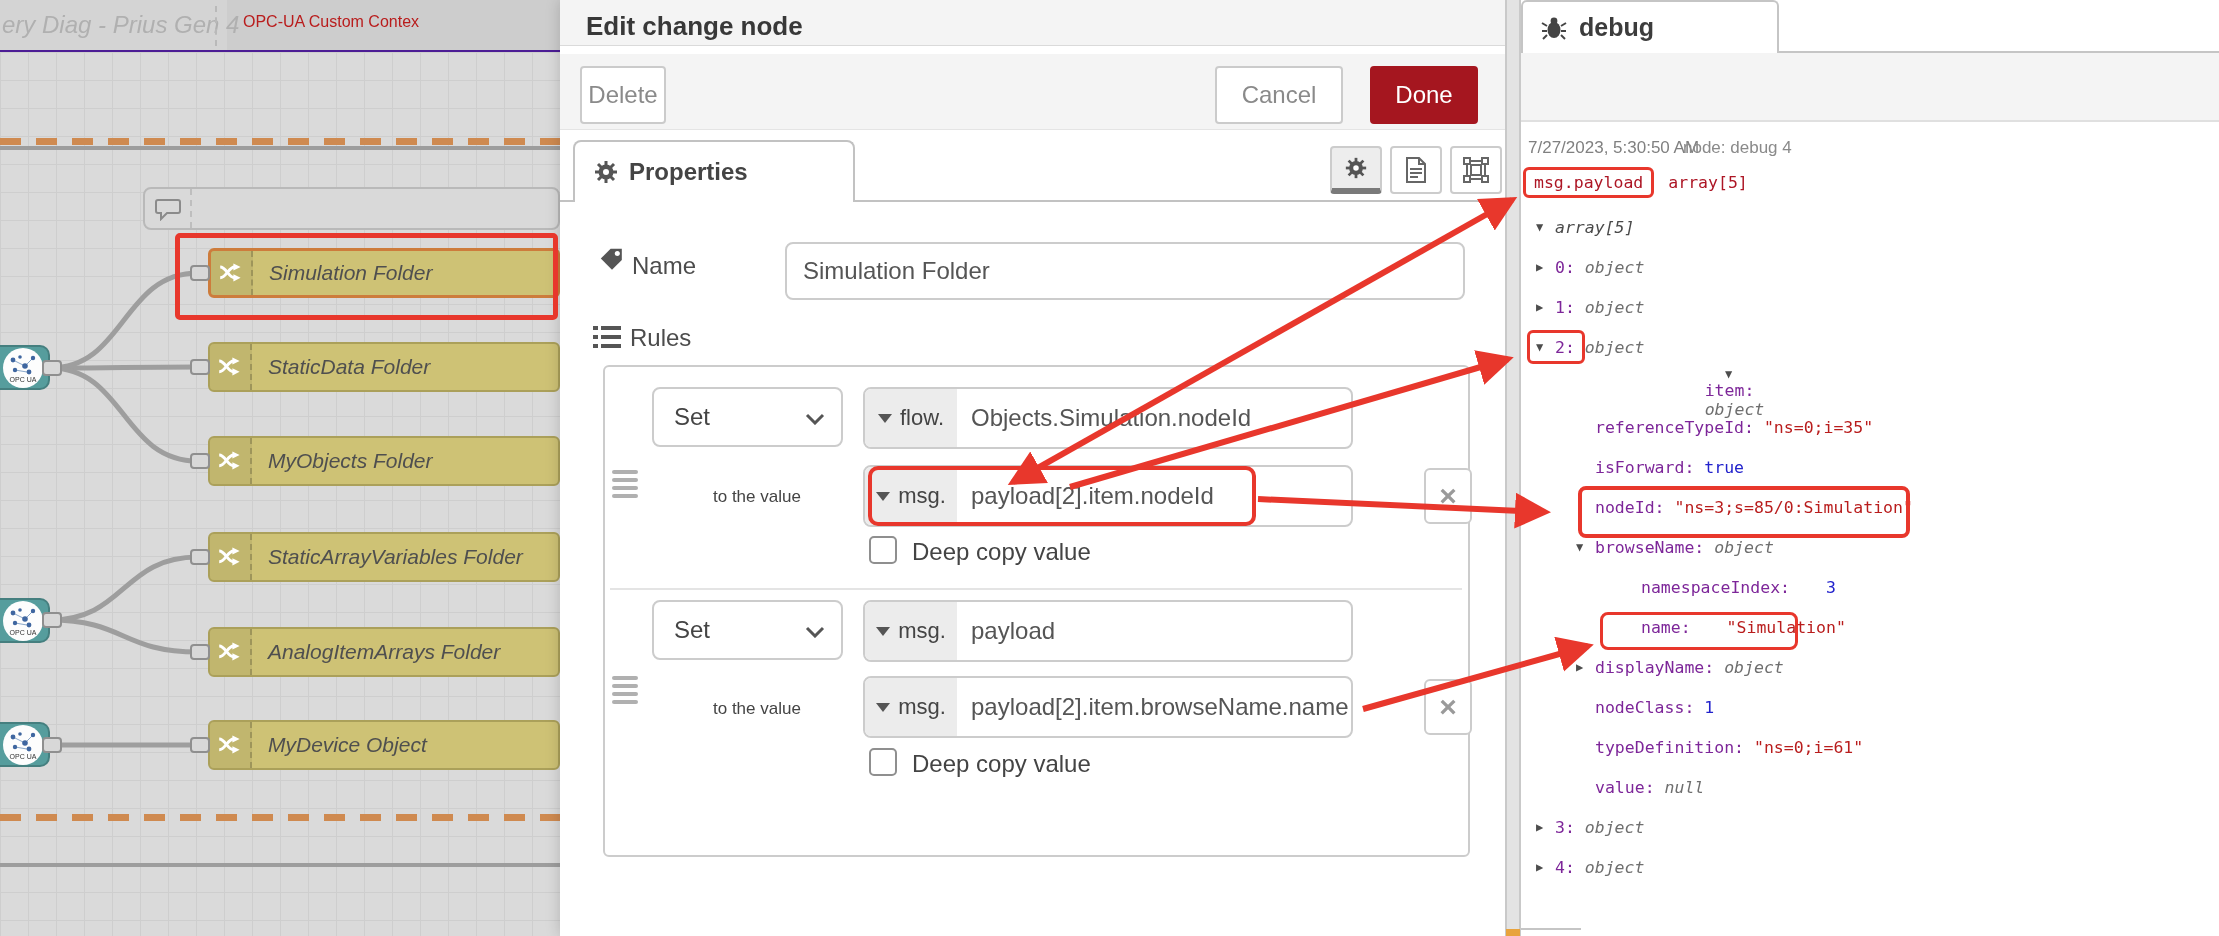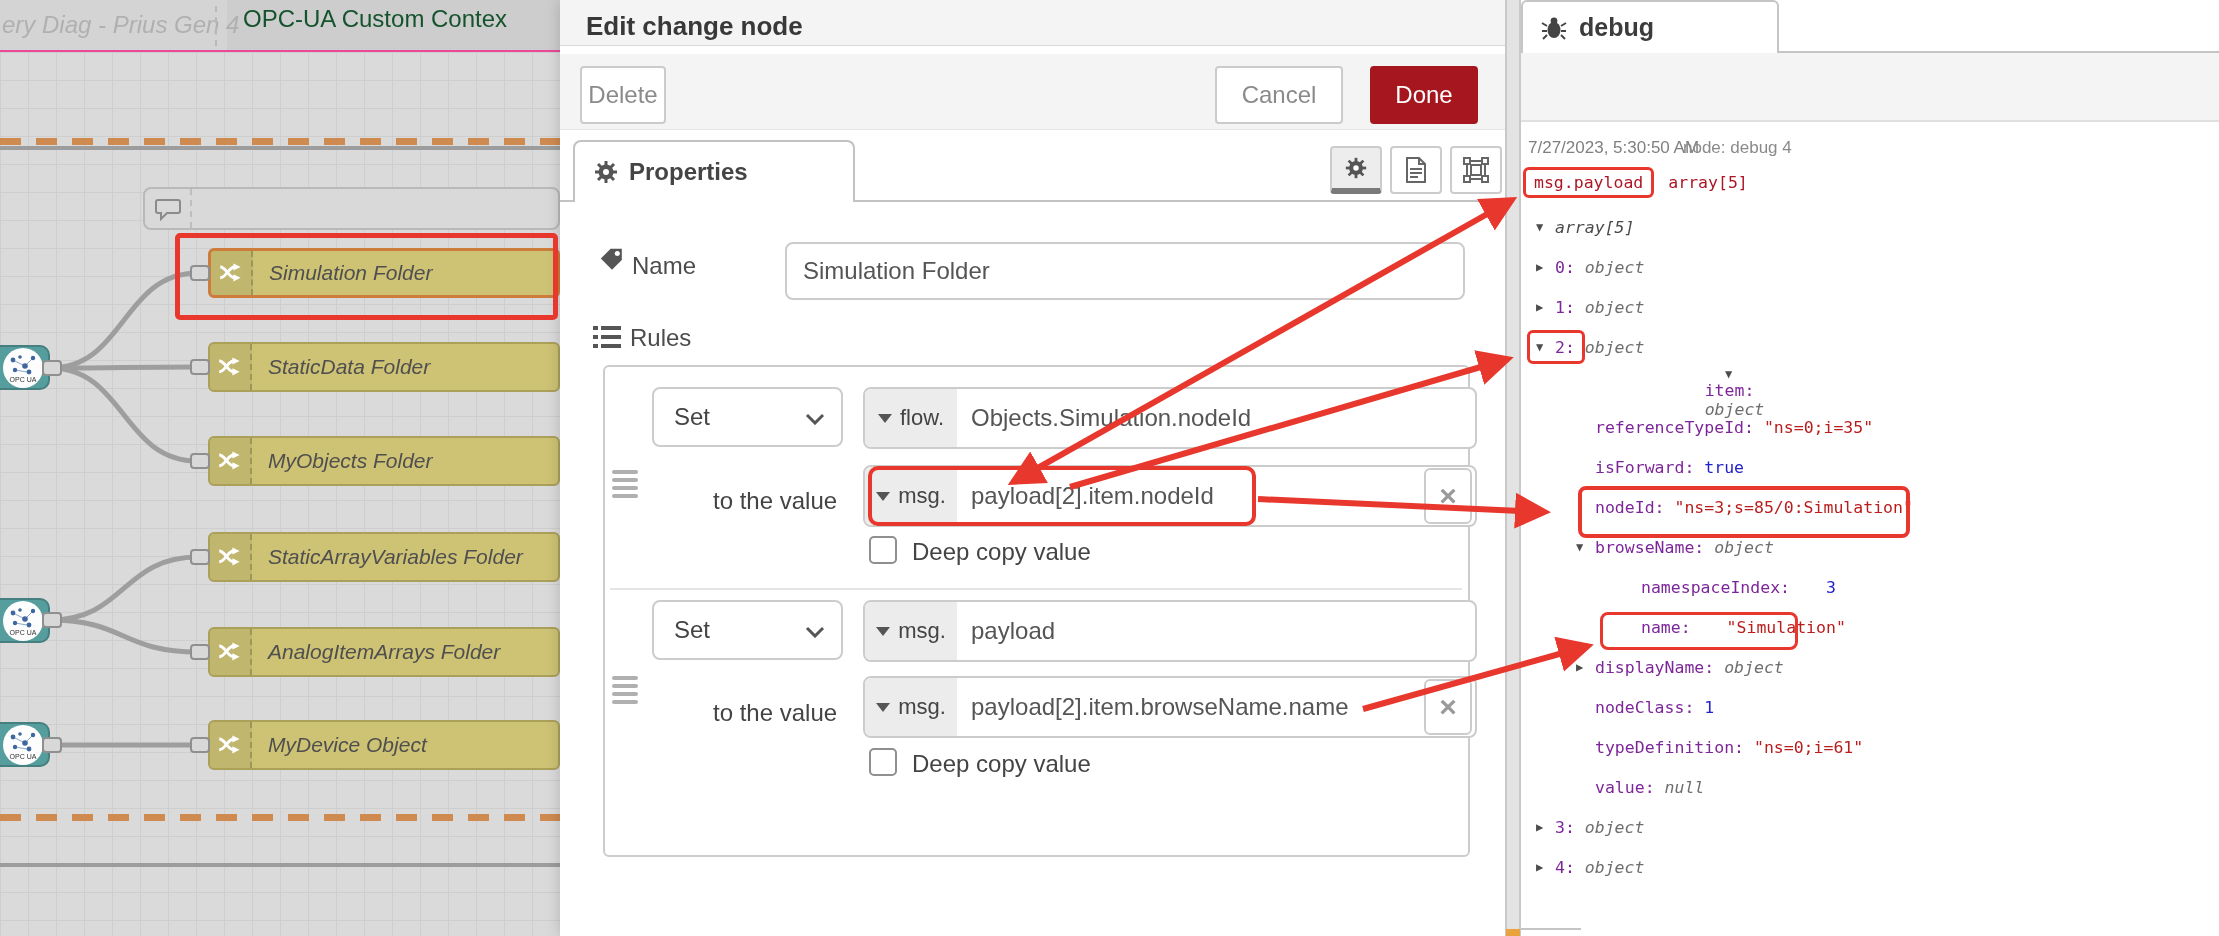--- a/index.html
+++ b/index.html
@@ -8,25 +8,25 @@
            font-family:"Liberation Sans",sans-serif; background:#fff; }
   .abs { position:absolute; }
 
   
   .canvas { position:absolute; left:0; top:0; width:562px; height:936px; background:#dadada; overflow:hidden; }
   .gridbg { position:absolute; left:0; top:52px; width:562px; height:884px;
             background-image:linear-gradient(#cecece 1px, transparent 1px),
                              linear-gradient(90deg,#cecece 1px, transparent 1px);
             background-size:28px 28px; }
   .wtabs { position:absolute; left:0; top:0; width:562px; height:52px; background:#d4d4d4;
-           border-bottom:2px solid #ec4899; overflow:hidden; }
+           border-bottom:2px solid #4c1d95; overflow:hidden; }
   .wtab2bg { position:absolute; left:227px; top:0; width:335px; height:52px; background:#cdcdcd; }
   .wtab1 { position:absolute; left:2px; top:11px; font-size:24px; font-style:italic; color:#b0b0b0; white-space:nowrap; }
   .wtabsep { position:absolute; left:215px; top:6px; height:40px; border-left:2px dashed #b9b9b9; }
-  .wtab2 { position:absolute; left:243px; top:5px; font-size:24px; color:#14532d; white-space:nowrap; }
+  .wtab2 { position:absolute; left:243px; top:13px; font-size:16px; color:#b91c1c; white-space:nowrap; }
   .dashline { position:absolute; left:0; width:562px; height:7px;
               background:repeating-linear-gradient(90deg,#cf8a50 0 21px, rgba(0,0,0,0) 21px 36px); }
   .solidline { position:absolute; left:0; width:562px; height:4px; background:#9d9d9d; }
 
   .comment-node { position:absolute; left:143px; top:187px; width:417px; height:43px;
                   background:#d9d9d9; border:2px solid #b9b9b9; border-radius:8px; overflow:hidden; }
   .comment-icon { position:absolute; left:0; top:0; width:47px; height:100%;
                   border-right:2px dashed rgba(0,0,0,0.12); display:flex; align-items:center; justify-content:center; }
   .comment-label { position:absolute; left:62px; top:0; height:100%; display:flex; align-items:center;
                    font-size:21px; font-style:italic; color:#6a6a6a; white-space:nowrap; }
@@ -69,29 +69,29 @@
   .iconbtn.active { background:#ededed; border-bottom:6px solid #7a7a7a; }
 
   .fieldlabel { position:absolute; font-size:24px; color:#4c4c4c; }
   .textinput { position:absolute; border:2px solid #ccc; border-radius:8px; background:#fff;
                font-family:"Liberation Sans",sans-serif; font-size:24px; color:#555; padding:0 16px; outline:none; }
   .rulesbox { position:absolute; left:43px; top:365px; width:867px; height:492px;
               border:2px solid #ccc; border-radius:6px; }
   .select { position:absolute; width:191px; height:60px; border:2px solid #ccc; border-radius:8px; background:#fff;
             display:flex; align-items:center; padding-left:20px; font-size:24px; color:#444; }
   .select svg { position:absolute; right:16px; top:24px; }
-  .pinput { position:absolute; width:614px; height:62px; border:2px solid #ccc; border-radius:8px; background:#fff;
+  .pinput { position:absolute; width:490px; height:62px; border:2px solid #ccc; border-radius:8px; background:#fff;
             display:flex; align-items:center; overflow:hidden; }
   .prefix { width:92px; height:100%; background:#ececec; display:flex; align-items:center; justify-content:center;
             gap:8px; flex:none; }
   .prefix-caret { width:0; height:0; border-left:7px solid transparent; border-right:7px solid transparent;
                   border-top:9px solid #555; }
   .prefix-label { font-size:22px; color:#444; }
   .pval { padding-left:14px; font-size:24px; color:#555; white-space:nowrap; }
-  .tothe { position:absolute; font-size:24px; color:#444; }
+  .tothe { position:absolute; font-size:17px; color:#444; }
   .xbtn { position:absolute; width:48px; height:56px; border:2px solid #ccc; border-radius:6px; background:#fff;
           display:flex; align-items:center; justify-content:center; font-size:30px; font-weight:bold; color:#9a9a9a; }
   .cb { position:absolute; width:28px; height:28px; border:2px solid #8f8f8f; border-radius:5px; background:#fff; }
   .cblabel { position:absolute; font-size:24px; color:#444; }
   .rulesep { position:absolute; left:50px; width:852px; border-top:2px solid #e4e4e4; }
   .draghandle { position:absolute; width:26px; display:flex; flex-direction:column; gap:4px; }
   .draghandle i { display:block; height:4px; background:#b0b0b0; border-radius:2px; }
 
   
   .vstrip { position:absolute; left:1505px; top:0; width:16px; height:936px; background:#e3e3e3;

